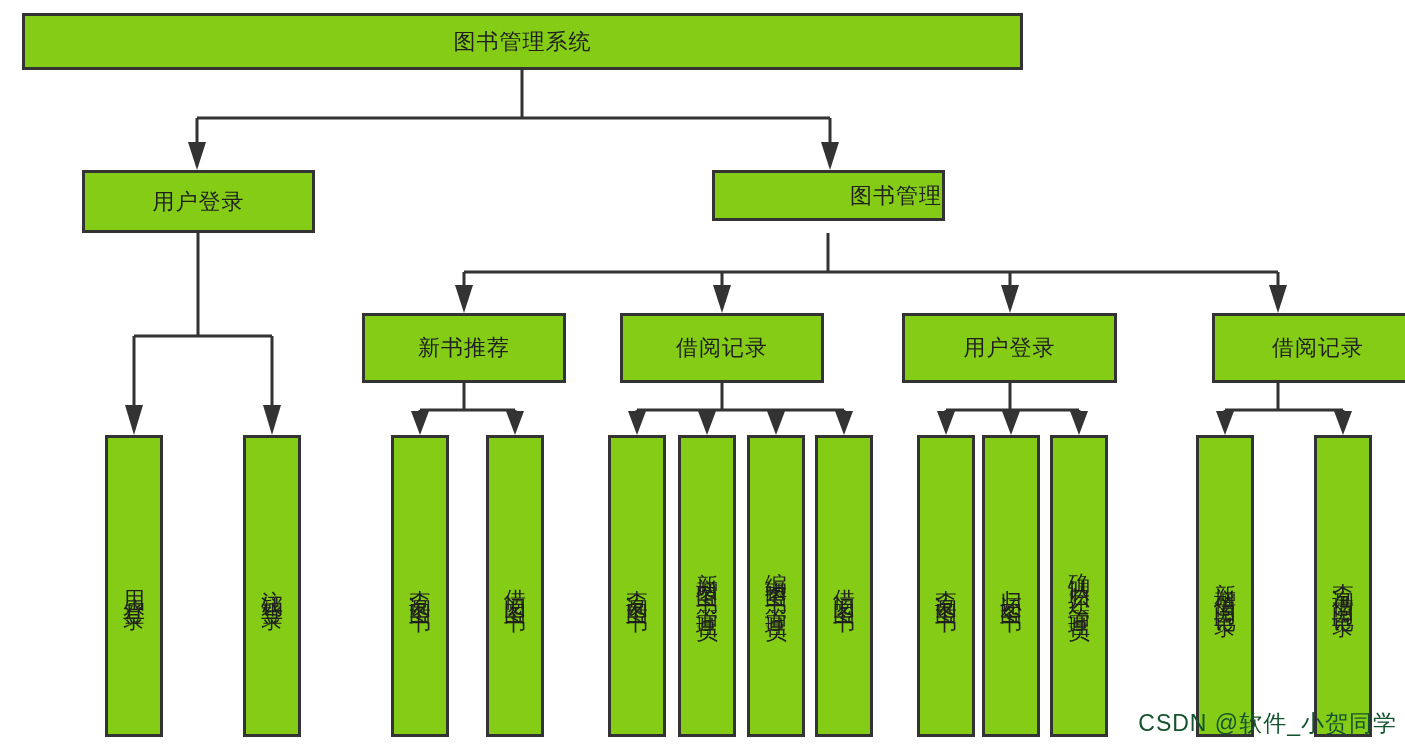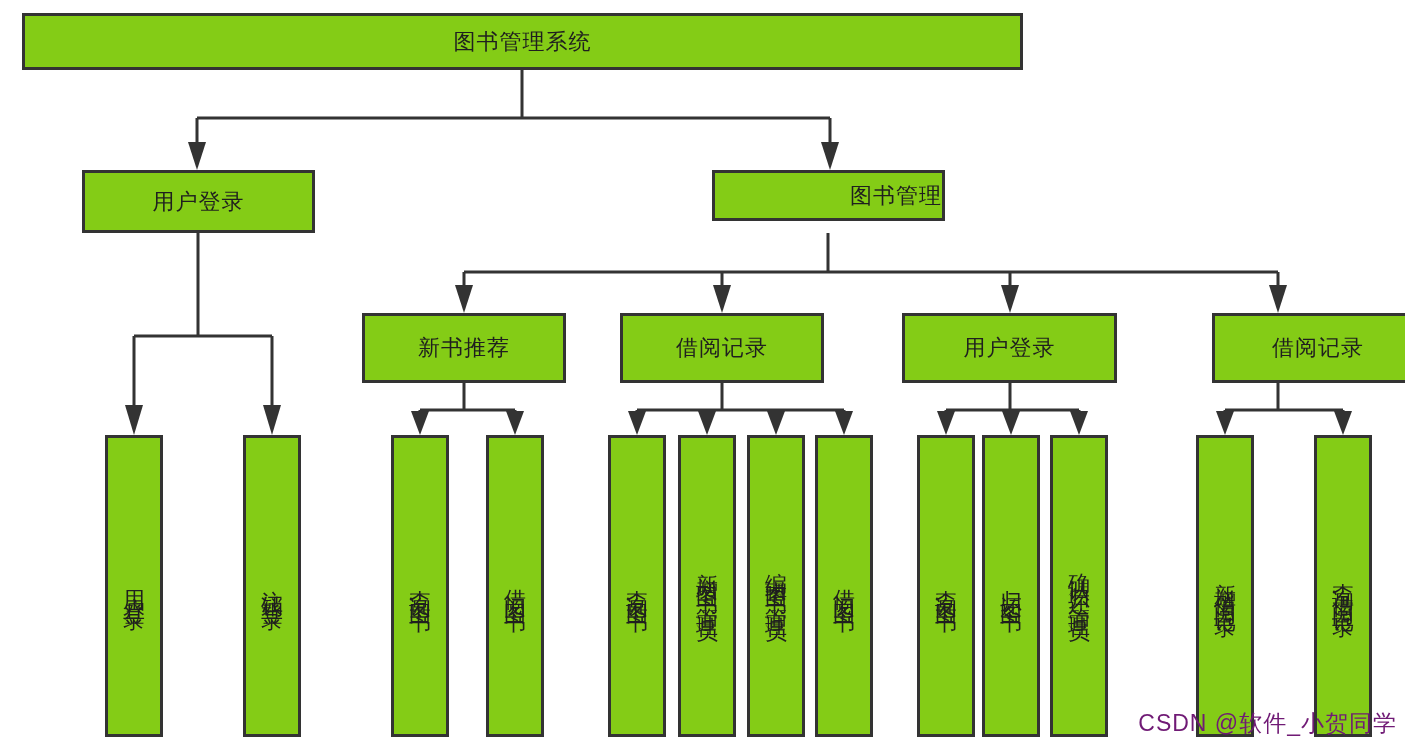--- a/index.html
+++ b/index.html
@@ -25,21 +25,21 @@
   .tall .vtext{
     writing-mode:vertical-rl;text-orientation:mixed;
     font-size:22px;letter-spacing:7px;line-height:1;white-space:nowrap;
   }
   .t1{left:105px;}  .t2{left:243px;}
   .t3{left:391px;}  .t4{left:486px;}
   .t5{left:608px;}  .t6{left:678px;}  .t7{left:747px;}  .t8{left:815px;}
   .t9{left:917px;}  .t10{left:982px;} .t11{left:1050px;}
   .t12{left:1196px;}.t13{left:1314px;}
   .watermark{
-    position:absolute;right:8px;bottom:8px;font-size:23px;color:#701a75;
+    position:absolute;right:8px;bottom:8px;font-size:23px;color:#14532d;
     letter-spacing:1px;white-space:nowrap;
   }
 </style>
 </head>
 <body>
 
 <div class="stage">
 
   <svg class="connectors" viewBox="0 0 1405 747" xmlns="http://www.w3.org/2000/svg">
     <g stroke="#333333" stroke-width="3" fill="none">

